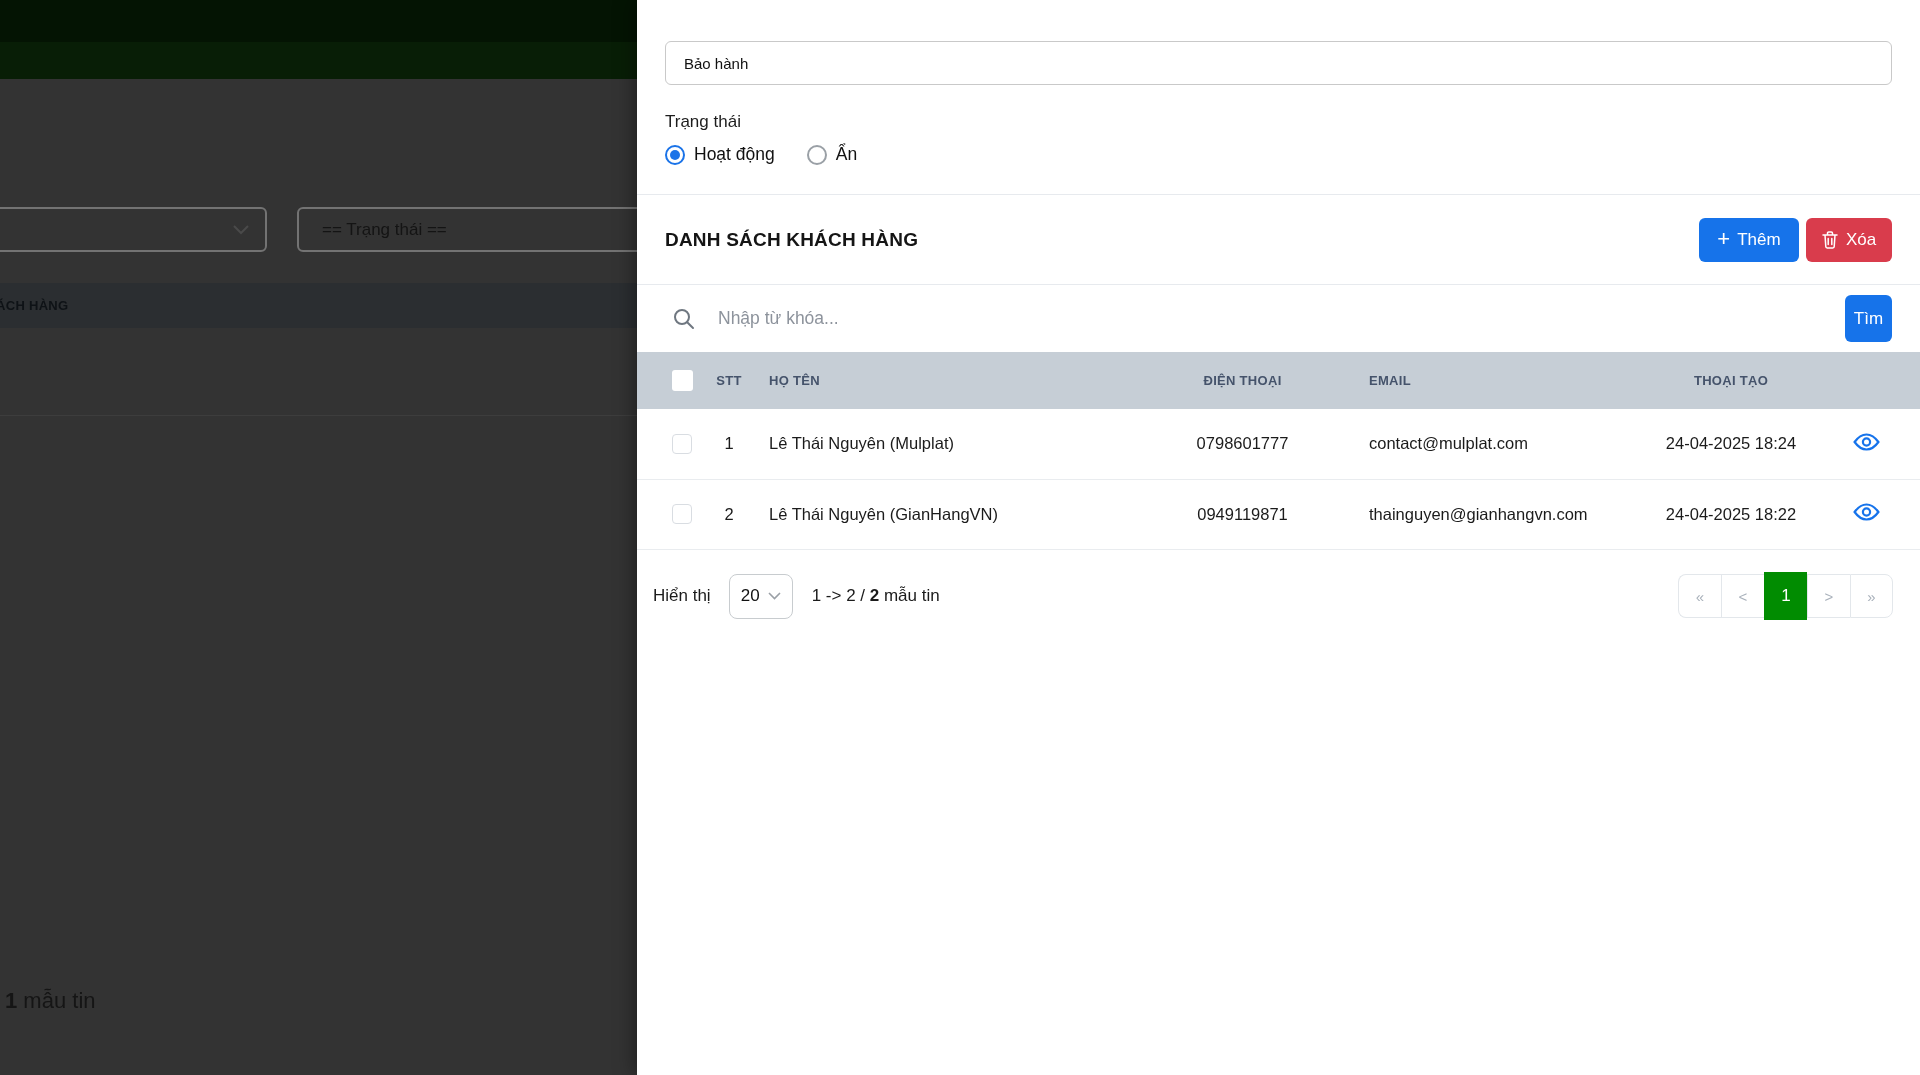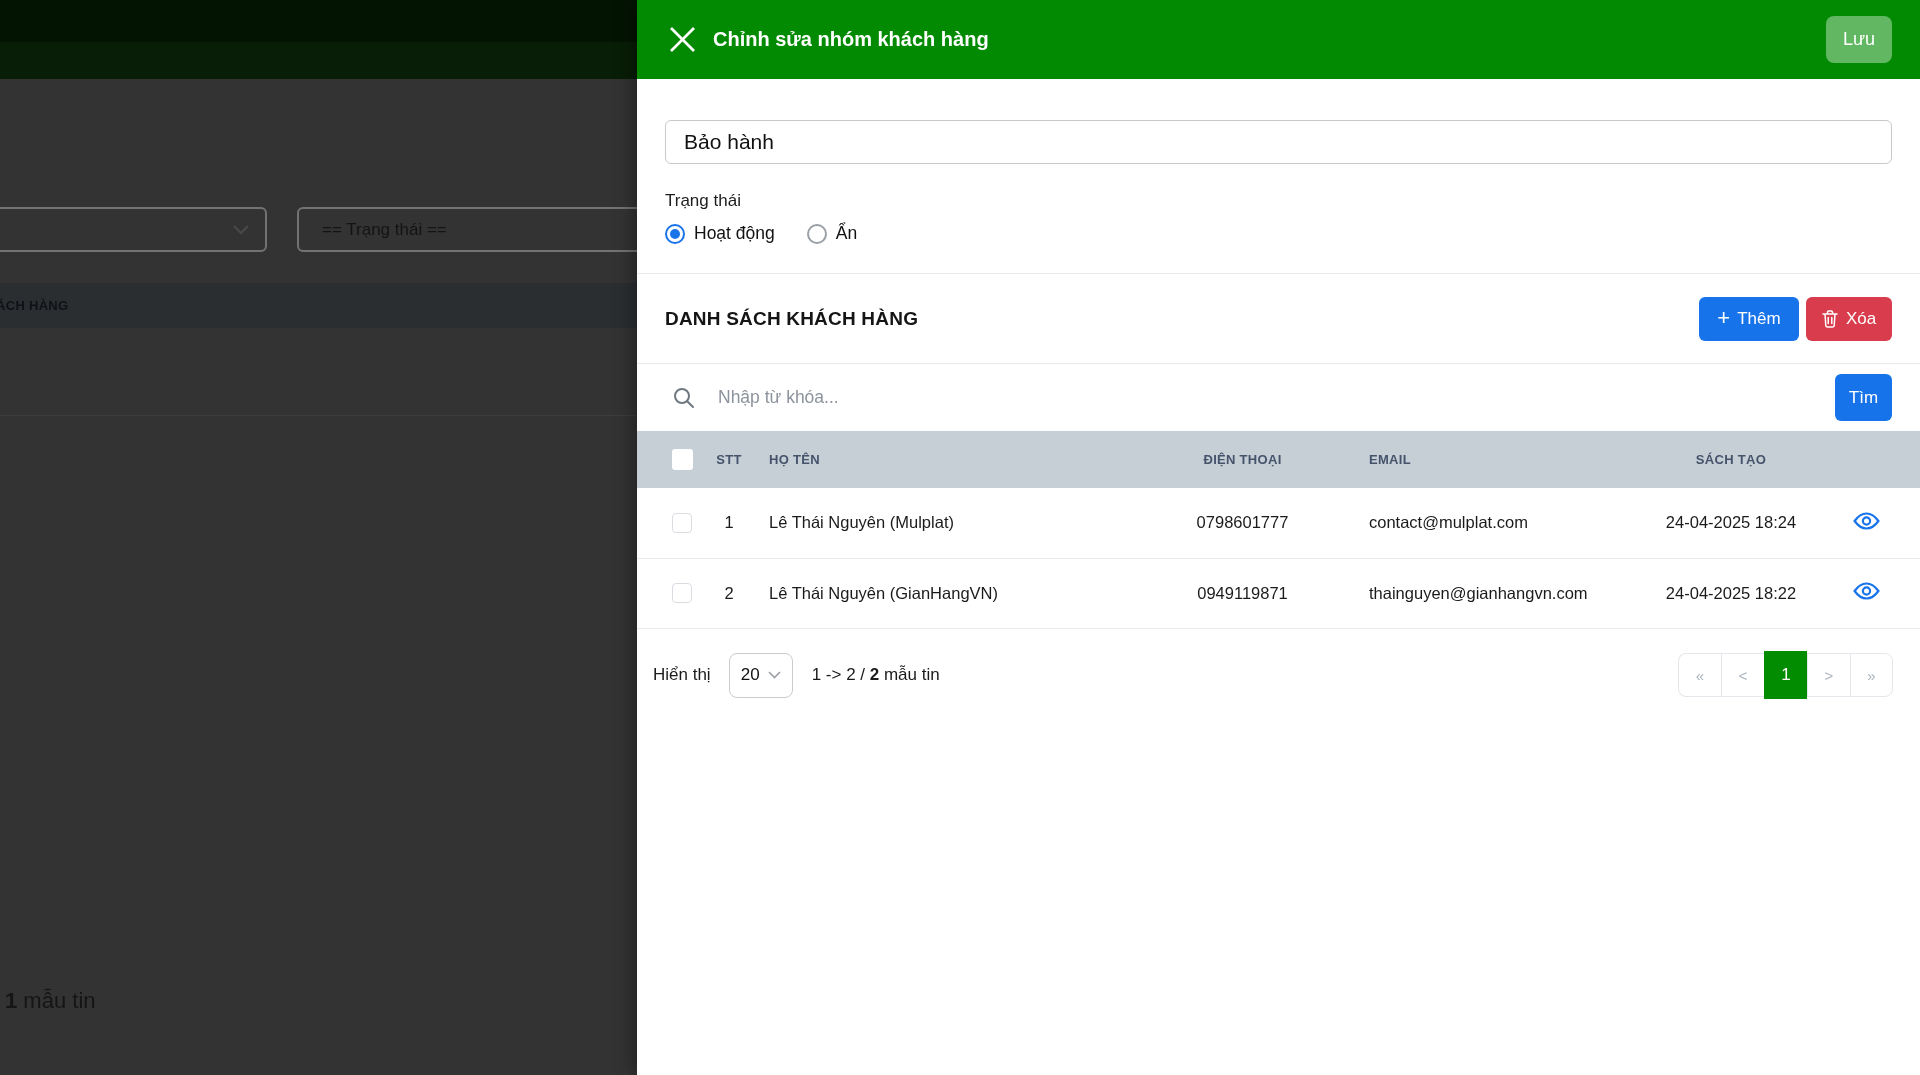--- a/index.html
+++ b/index.html
@@ -31,21 +31,21 @@
   .close-btn { background:none; border:none; cursor:pointer; width:34px; height:34px;
     display:flex; align-items:center; justify-content:center; margin-right:14px; }
   .drawer-title { color:#fff; font-size:20px; font-weight:bold; flex:1; }
   .save-btn { background:rgba(255,255,255,.38); color:#fff; border:none; border-radius:8px;
     width:66px; height:47px; font-size:18px; font-family:inherit; cursor:pointer; }
 
   .form-area { padding:28px 28px 0 28px; }
   .field-label { font-size:17px; color:#1d1d1d; }
   .req-mark { color:#e11212; margin-right:6px; }
   .name-input { margin-top:13px; width:100%; height:44px; border:1px solid #c9c9c9;
-    border-radius:6px; padding:8px 18px; font-size:21px; color:#111; font-family:inherit; outline:none; }
+    border-radius:6px; padding:8px 18px; font-size:15px; color:#111; font-family:inherit; outline:none; }
   .status-label { margin-top:27px; font-size:17px; color:#1d1d1d; }
   .radio-row { margin-top:12px; display:flex; align-items:center; gap:32px; }
   .radio-opt { display:flex; align-items:center; gap:9px; font-size:17.5px; color:#111; cursor:pointer; }
   .radio-dot { width:20px; height:20px; border-radius:50%; border:2px solid #9aa0a6;
     background:#fff; position:relative; flex:0 0 auto; }
   .radio-dot.checked { border-color:#1a73e8; }
   .radio-dot.checked::after { content:""; position:absolute; left:3px; top:3px;
     width:10px; height:10px; border-radius:50%; background:#1a73e8; }
 
   .divider { margin-top:29px; height:1px; background:#e7eaee; }
@@ -56,21 +56,21 @@
     height:44px; display:flex; align-items:center; justify-content:center; cursor:pointer; }
   .btn-add { background:#1673ea; width:100px; gap:7px; }
   .btn-add .plus { font-size:22px; font-weight:normal; line-height:1; margin-top:-2px; }
   .btn-del { background:#d93c4c; width:86px; gap:8px; margin-left:7px; }
 
   .search-row { height:67px; display:flex; align-items:center; padding:0 28px 0 35px; }
   .search-icon { flex:0 0 auto; margin-right:22px; display:flex; }
   .search-input { flex:1; border:none; outline:none; font-size:17.5px; color:#222;
     font-family:inherit; background:transparent; }
   .search-input::placeholder { color:#8d939c; }
-  .btn-find { background:#1673ea; width:57px; height:47px; flex:0 0 auto; }
+  .btn-find { background:#1673ea; width:47px; height:47px; flex:0 0 auto; }
 
   table.cust { width:1283px; border-collapse:collapse; table-layout:fixed; }
   thead tr { background:#c6ced6; height:57px; }
   thead th { font-size:13px; font-weight:bold; color:#45536b; letter-spacing:.3px; text-align:left; }
   tbody tr { height:70px; border-bottom:1px solid #e9ecef; }
   tbody td { font-size:16.5px; color:#1b1b1b; }
   .col-check { padding-left:35px; }
   th.col-stt, td.col-stt { text-align:center; }
   th.col-name, td.col-name { padding-left:16px; }
   th.col-phone, td.col-phone { text-align:center; }
@@ -117,30 +117,20 @@
       <span>ÁCH HÀNG</span>
     </div>
     <div class="bg-row-divider"></div>
     <div class="bg-count">
       <b>1</b><span> mẫu tin</span>
     </div>
   </div>
 
   <aside class="drawer">
 
-    <header class="drawer-header">
-      <button class="close-btn">
-        <svg width="27" height="27" viewBox="0 0 27 27">
-            <line x1="2" y1="2" x2="25" y2="25" stroke="#fff" stroke-width="2.6"></line>
-            <line x1="25" y1="2" x2="2" y2="25" stroke="#fff" stroke-width="2.6"></line>
-          </svg>
-      </button>
-      <h1 class="drawer-title">Chỉnh sửa nhóm khách hàng</h1>
-      <button class="save-btn">Lưu</button>
-    </header>
 
     <div class="form-area">
       <input class="name-input" type="text" value="Bảo hành" style="">
       <div class="status-label">Trạng thái</div>
       <div class="radio-row">
         <label class="radio-opt">
           <span class="radio-dot checked"></span>
           <span>Hoạt động</span>
         </label>
         <label class="radio-opt">
@@ -187,21 +177,21 @@
           <col style="width:162px">
           <col style="width:108px">
       </colgroup>
       <thead>
         <tr>
           <th class="col-check"><span class="checkbox head"></span></th>
           <th class="col-stt">STT</th>
           <th class="col-name">HỌ TÊN</th>
           <th class="col-phone">ĐIỆN THOẠI</th>
           <th class="col-email">EMAIL</th>
-          <th class="col-date">SÁCH TẠO</th>
+          <th class="col-date">THOẠI TẠO</th>
           <th class="col-eye"></th>
         </tr>
       </thead>
       <tbody>
         <tr>
           <td class="col-check"><span class="checkbox"></span></td>
           <td class="col-stt">1</td>
           <td class="col-name">Lê Thái Nguyên (Mulplat)</td>
           <td class="col-phone">0798601777</td>
           <td class="col-email">contact@mulplat.com</td>

